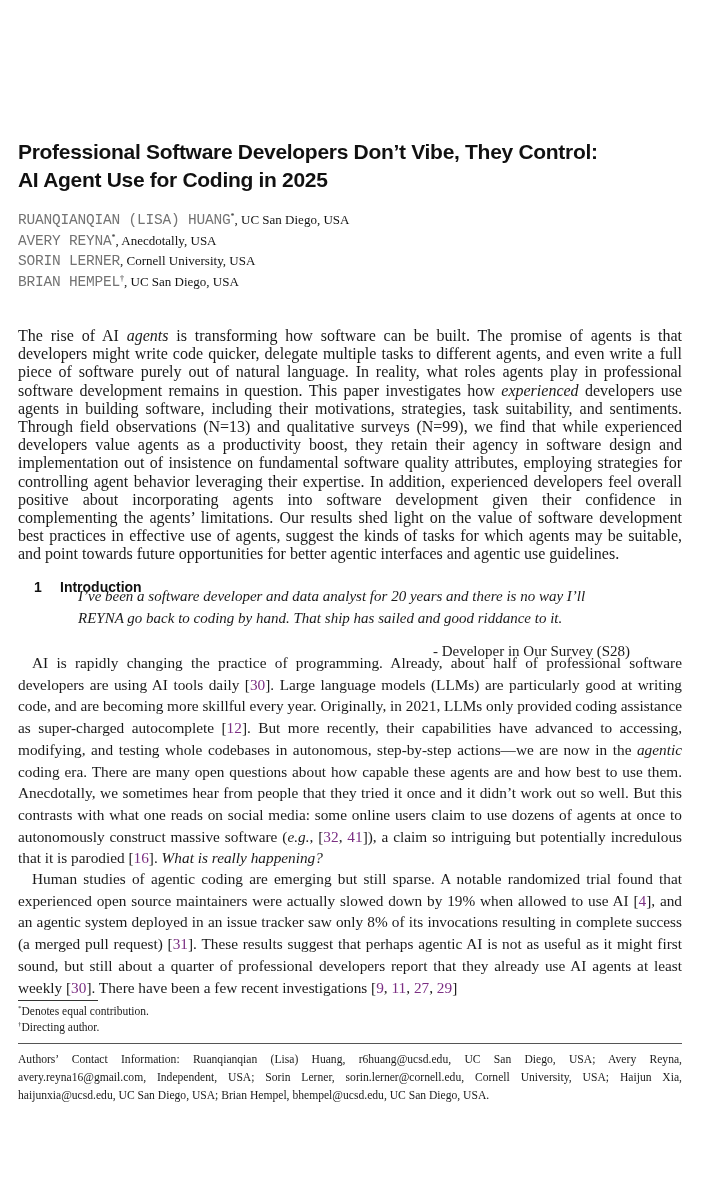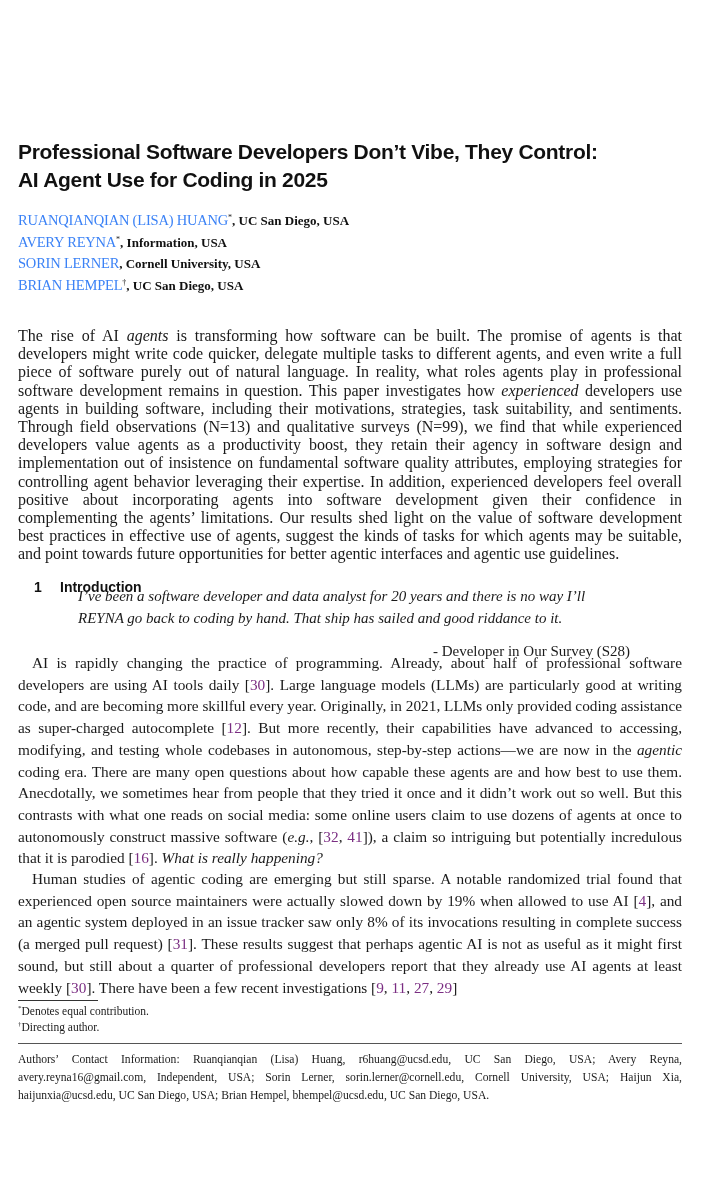--- a/index.html
+++ b/index.html
@@ -41,34 +41,33 @@
       margin: 0;
       padding: 0;
       list-style: none;
     }
     .author {
       font-size: 13px;
       line-height: 20.5px;
       white-space: nowrap;
     }
     .author-name {
-      font-family: Liberation Serif, serif;
+      font-family: Liberation Mono, monospace;
       font-size: 14.5px;
       letter-spacing: -0.2px;
-      color: #3b82f6;
+      color: #737373;
     }
     .author-mark {
       font-size: 8px;
       vertical-align: super;
       line-height: 0;
     }
     .author-affil {
       font-size: 13px;
       color: #111;
-      font-weight: bold;
     }
     .abstract {
       position: absolute;
       top: 327px;
       left: 0;
       width: 664px;
       font-size: 16px;
       line-height: 18.2px;
       text-align: justify;
       margin: 0;
@@ -171,21 +170,21 @@
 
 <div class="page">
 
   <h1 class="title">
     <span>Professional Software Developers Don’t Vibe, They Control:</span><br>
     <span>AI Agent Use for Coding in 2025</span>
   </h1>
 
   <ul class="authors">
     <li class="author"><span class="author-name">RUANQIANQIAN (LISA) HUANG</span><span class="author-mark">*</span><span class="author-affil">, UC San Diego, USA</span></li>
-    <li class="author"><span class="author-name">AVERY REYNA</span><span class="author-mark">*</span><span class="author-affil">, Information, USA</span></li>
+    <li class="author"><span class="author-name">AVERY REYNA</span><span class="author-mark">*</span><span class="author-affil">, Anecdotally, USA</span></li>
     <li class="author"><span class="author-name">SORIN LERNER</span><span class="author-mark"></span><span class="author-affil">, Cornell University, USA</span></li>
     <li class="author"><span class="author-name">BRIAN HEMPEL</span><span class="author-mark">†</span><span class="author-affil">, UC San Diego, USA</span></li>
   </ul>
 
   <p class="abstract"><span>The rise of AI </span><em>agents</em><span> is transforming how software can be built. The promise of agents is that developers might write code quicker, delegate multiple tasks to different agents, and even write a full piece of software purely out of natural language. In reality, what roles agents play in professional software development remains in question. This paper investigates how </span><em>experienced</em><span> developers use agents in building software, including their motivations, strategies, task suitability, and sentiments. Through field observations (N=13) and qualitative surveys (N=99), we find that while experienced developers value agents as a productivity boost, they retain their agency in software design and implementation out of insistence on fundamental software quality attributes, employing strategies for controlling agent behavior leveraging their expertise. In addition, experienced developers feel overall positive about incorporating agents into software development given their confidence in complementing the agents’ limitations. Our results shed light on the value of software development best practices in effective use of agents, suggest the kinds of tasks for which agents may be suitable, and point towards future opportunities for better agentic interfaces and agentic use guidelines.</span></p>
 
   <h2 class="section-heading">
     <span class="section-num">1</span><span>Introduction</span>
   </h2>
 

